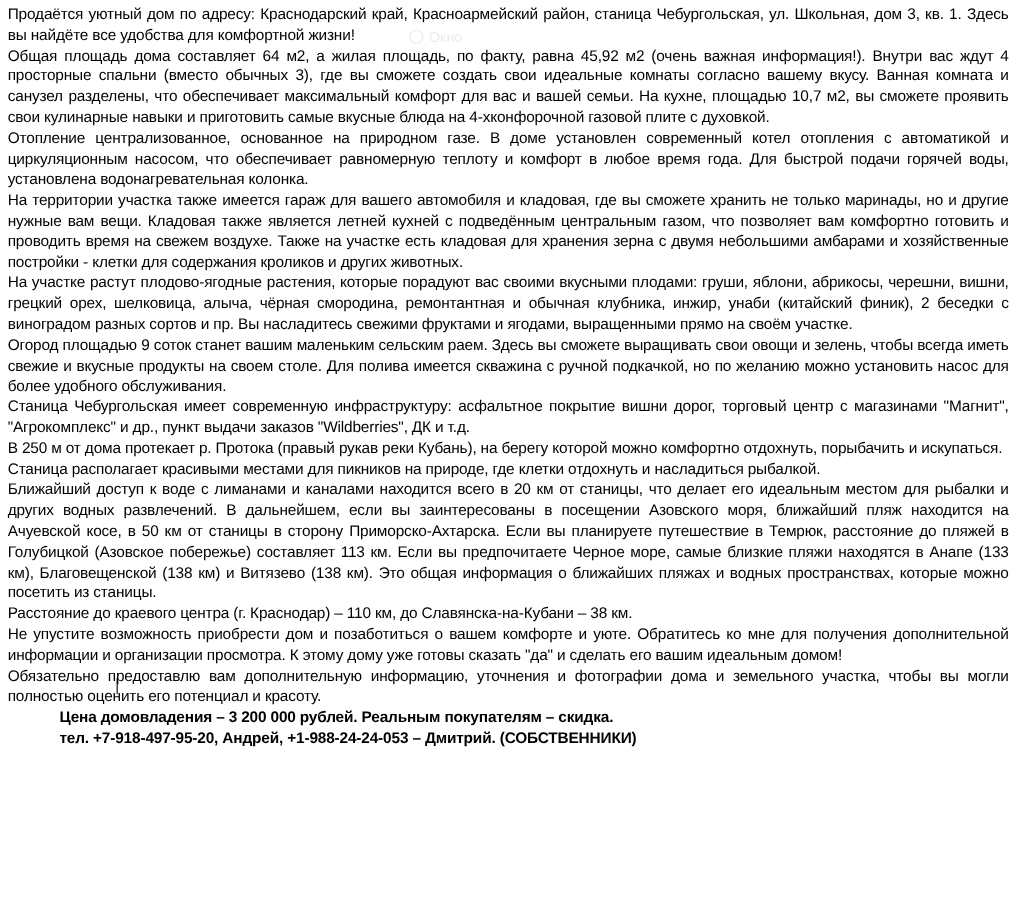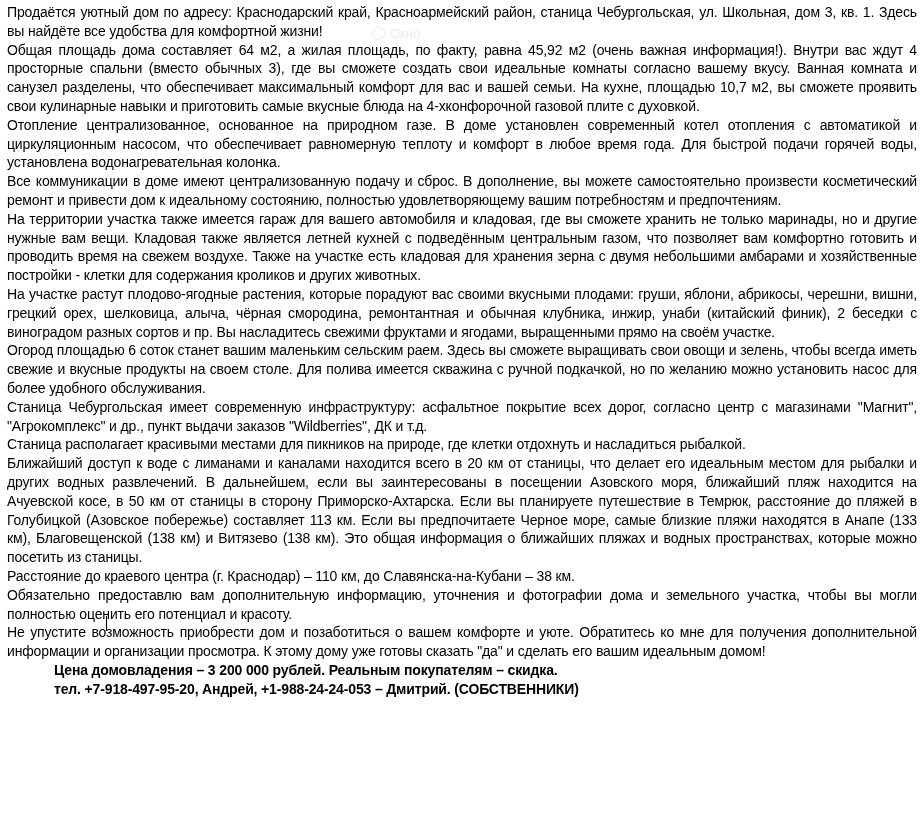--- a/index.html
+++ b/index.html
@@ -65,30 +65,30 @@
     background: #000000;
   }
 </style>
 </head>
 <body>
 
 <div class="doc">
   <p>Продаётся уютный дом по адресу: Краснодарский край, Красноармейский район, станица Чебургольская, ул. Школьная, дом 3, кв. 1. Здесь вы найдёте все удобства для комфортной жизни!</p>
   <p>Общая площадь дома составляет 64 м2, а жилая площадь, по факту, равна 45,92 м2 (очень важная информация!). Внутри вас ждут 4 просторные спальни (вместо обычных 3), где вы сможете создать свои идеальные комнаты согласно вашему вкусу. Ванная комната и санузел разделены, что обеспечивает максимальный комфорт для вас и вашей семьи. На кухне, площадью 10,7 м2, вы сможете проявить свои кулинарные навыки и приготовить самые вкусные блюда на 4-хконфорочной газовой плите с духовкой.</p>
   <p>Отопление централизованное, основанное на природном газе. В доме установлен современный котел отопления с автоматикой и циркуляционным насосом, что обеспечивает равномерную теплоту и комфорт в любое время года. Для быстрой подачи горячей воды, установлена водонагревательная колонка.</p>
-  <p>Все коммуникации в доме имеют централизованную подачу и сброс. В дополнение, вы можете самостоятельно произвести косметический ремонт и привести дом к идеальному состоянию, полностью удовлетворяющему вашим потребностям и предпочтениям.</p>
   <p>На территории участка также имеется гараж для вашего автомобиля и кладовая, где вы сможете хранить не только маринады, но и другие нужные вам вещи. Кладовая также является летней кухней с подведённым центральным газом, что позволяет вам комфортно готовить и проводить время на свежем воздухе. Также на участке есть кладовая для хранения зерна с двумя небольшими амбарами и хозяйственные постройки - клетки для содержания кроликов и других животных.</p>
   <p>На участке растут плодово-ягодные растения, которые порадуют вас своими вкусными плодами: груши, яблони, абрикосы, черешни, вишни, грецкий орех, шелковица, алыча, чёрная смородина, ремонтантная и обычная клубника, инжир, унаби (китайский финик), 2 беседки с виноградом разных сортов и пр. Вы насладитесь свежими фруктами и ягодами, выращенными прямо на своём участке.</p>
-  <p>Огород площадью 6 соток станет вашим маленьким сельским раем. Здесь вы сможете выращивать свои овощи и зелень, чтобы всегда иметь свежие и вкусные продукты на своем столе. Для полива имеется скважина с ручной подкачкой, но по желанию можно установить насос для более удобного обслуживания.</p>
-  <p>Станица Чебургольская имеет современную инфраструктуру: асфальтное покрытие всех дорог, согласно центр с магазинами "Магнит", "Агрокомплекс" и др., пункт выдачи заказов "Wildberries", ДК и т.д.</p>
+  <p>Огород площадью 9 соток станет вашим маленьким сельским раем. Здесь вы сможете выращивать свои овощи и зелень, чтобы всегда иметь свежие и вкусные продукты на своем столе. Для полива имеется скважина с ручной подкачкой, но по желанию можно установить насос для более удобного обслуживания.</p>
+  <p>Станица Чебургольская имеет современную инфраструктуру: асфальтное покрытие вишни дорог, торговый центр с магазинами "Магнит", "Агрокомплекс" и др., пункт выдачи заказов "Wildberries", ДК и т.д.</p>
+  <p>В 250 м от дома протекает р. Протока (правый рукав реки Кубань), на берегу которой можно комфортно отдохнуть, порыбачить и искупаться.</p>
   <p>Станица располагает красивыми местами для пикников на природе, где клетки отдохнуть и насладиться рыбалкой.</p>
   <p>Ближайший доступ к воде с лиманами и каналами находится всего в 20 км от станицы, что делает его идеальным местом для рыбалки и других водных развлечений. В дальнейшем, если вы заинтересованы в посещении Азовского моря, ближайший пляж находится на Ачуевской косе, в 50 км от станицы в сторону Приморско-Ахтарска. Если вы планируете путешествие в Темрюк, расстояние до пляжей в Голубицкой (Азовское побережье) составляет 113 км. Если вы предпочитаете Черное море, самые близкие пляжи находятся в Анапе (133 км), Благовещенской (138 км) и Витязево (138 км). Это общая информация о ближайших пляжах и водных пространствах, которые можно посетить из станицы.</p>
   <p>Расстояние до краевого центра (г. Краснодар) – 110 км, до Славянска-на-Кубани – 38 км.</p>
+  <p>Не упустите возможность приобрести дом и позаботиться о вашем комфорте и уюте. Обратитесь ко мне для получения дополнительной информации и организации просмотра. К этому дому уже готовы сказать "да" и сделать его вашим идеальным домом!</p>
   <p>Обязательно предоставлю вам дополнительную информацию, уточнения и фотографии дома и земельного участка, чтобы вы могли полностью оценить его потенциал и красоту.</p>
-  <p>Не упустите возможность приобрести дом и позаботиться о вашем комфорте и уюте. Обратитесь ко мне для получения дополнительной информации и организации просмотра. К этому дому уже готовы сказать "да" и сделать его вашим идеальным домом!</p>
   <p class="bold">Цена домовладения – 3 200 000 рублей. Реальным покупателям – скидка.</p>
   <p class="bold">тел. +7-918-497-95-20, Андрей, +1-988-24-24-053 – Дмитрий. (СОБСТВЕННИКИ)</p>
 </div>
 
 <div class="ghost">
   <span class="circle"></span>
   <span>Окно</span>
 </div>
 
 <div class="caret"></div>

